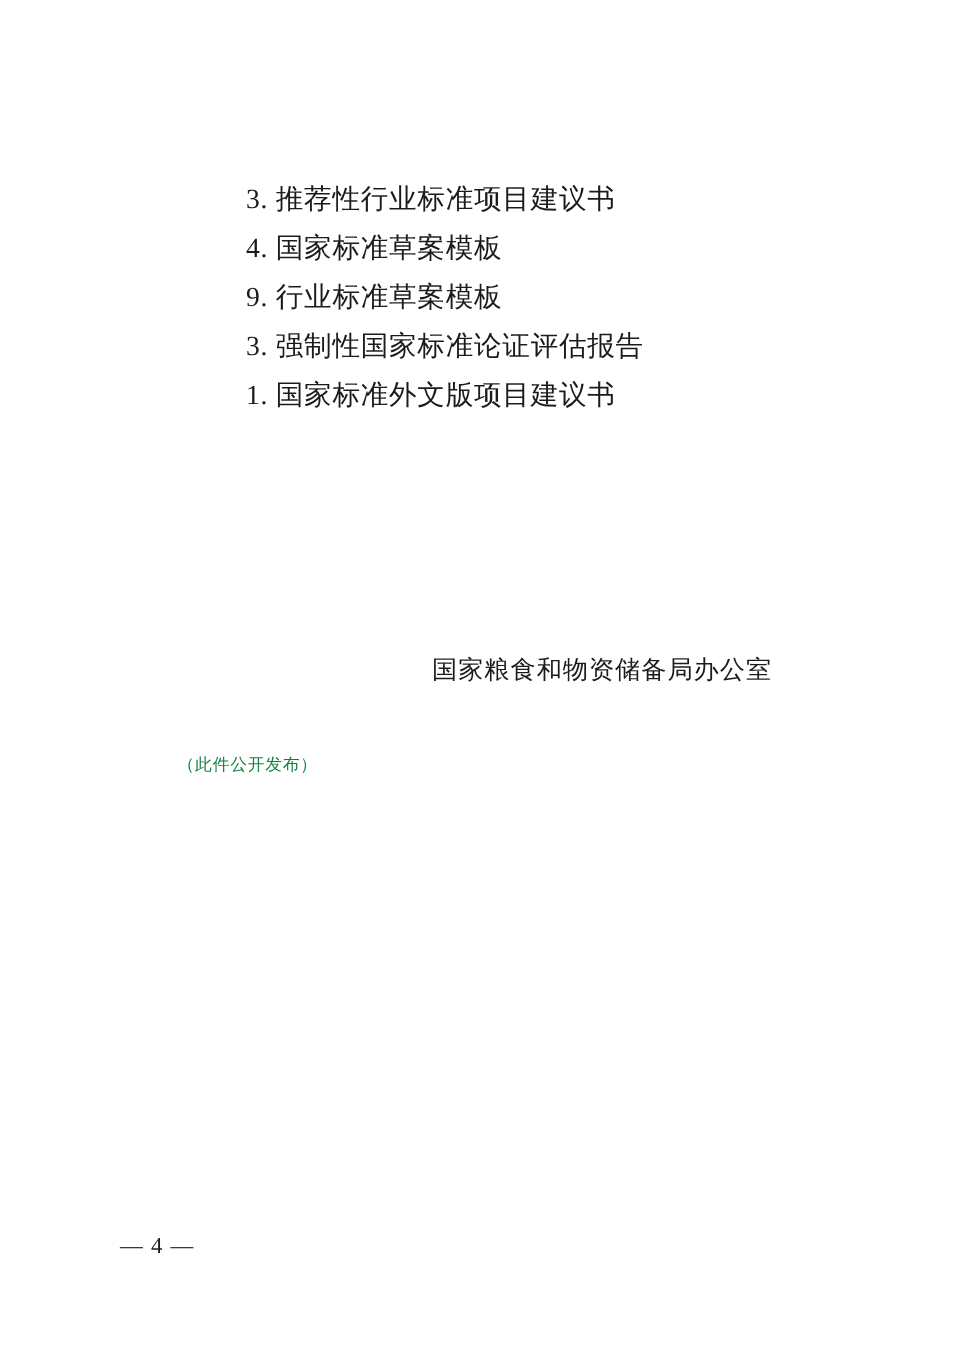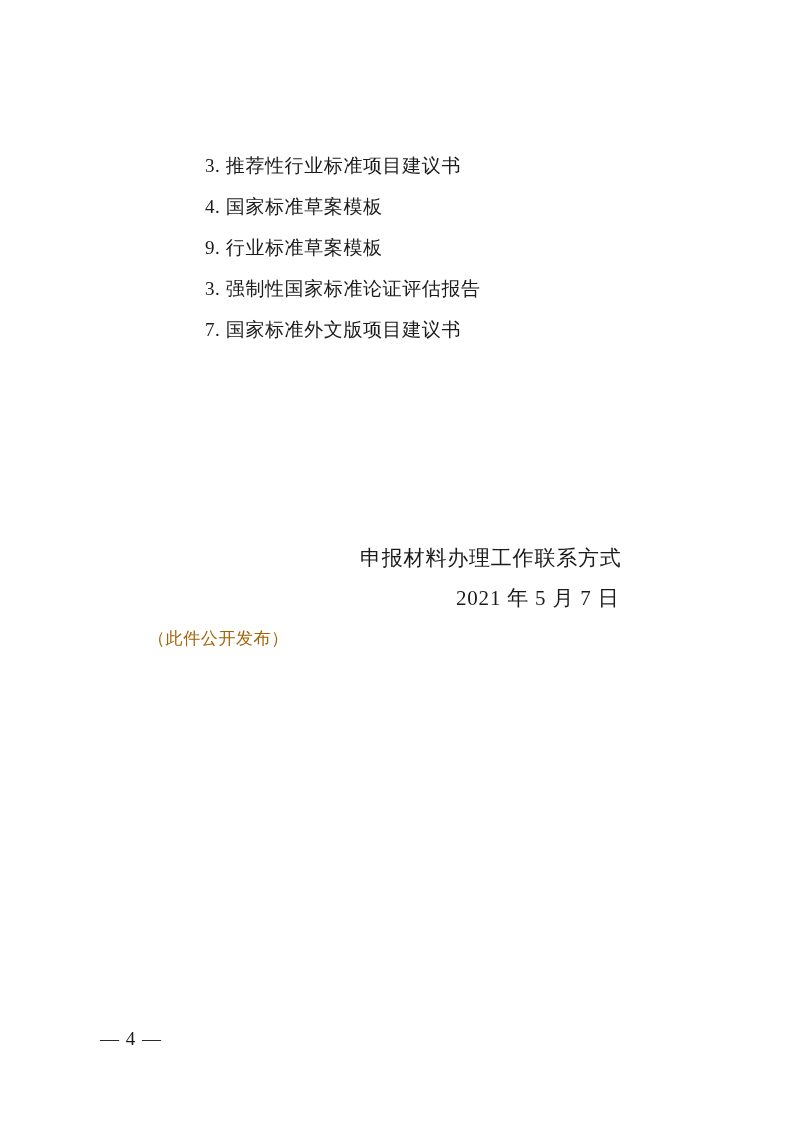--- a/index.html
+++ b/index.html
@@ -25,21 +25,21 @@
 
   
   .attachment-list {
     position: absolute;
     left: 205px;
     top: 145px;
     width: 520px;
   }
 
   .attachment-item {
-    font-size: 19px;
+    font-size: 23px;
     line-height: 41px;
     letter-spacing: 0.6px;
     color: #1b1b1b;
     white-space: nowrap;
   }
 
   
   .signature-block {
     position: absolute;
     left: 360px;
@@ -63,24 +63,24 @@
     color: #1b1b1b;
     white-space: nowrap;
     padding-left: 96px;
   }
 
   
   .publication-note {
     position: absolute;
     left: 148px;
     top: 620px;
-    font-size: 17px;
+    font-size: 14px;
     line-height: 38px;
     letter-spacing: 0.6px;
-    color: #a16207;
+    color: #15803d;
     white-space: nowrap;
   }
 
   
   .page-footer {
     position: absolute;
     left: 100px;
     top: 1028px;
     font-size: 19px;
     letter-spacing: 1px;
@@ -91,25 +91,24 @@
 </head>
 <body>
 
 <div class="page">
 
   <div class="attachment-list">
     <div class="attachment-item">3. 推荐性行业标准项目建议书</div>
     <div class="attachment-item">4. 国家标准草案模板</div>
     <div class="attachment-item">9. 行业标准草案模板</div>
     <div class="attachment-item">3. 强制性国家标准论证评估报告</div>
-    <div class="attachment-item">7. 国家标准外文版项目建议书</div>
+    <div class="attachment-item">1. 国家标准外文版项目建议书</div>
   </div>
 
   <div class="signature-block">
-    <div class="signature-org">申报材料办理工作联系方式</div>
-    <div class="signature-date">2021 年 5 月 7 日</div>
+    <div class="signature-org">国家粮食和物资储备局办公室</div>
   </div>
 
   <div class="publication-note">（此件公开发布）</div>
 
   <div class="page-footer">— 4 —</div>
 
 </div>
 
 </body></html>

